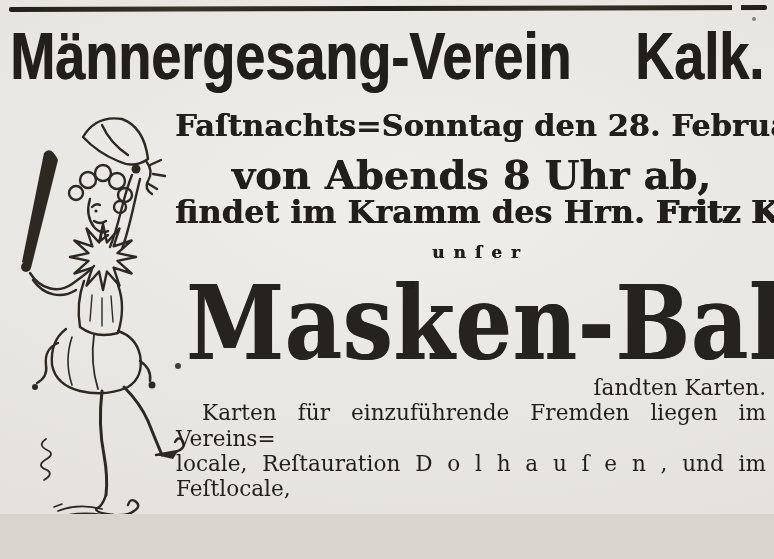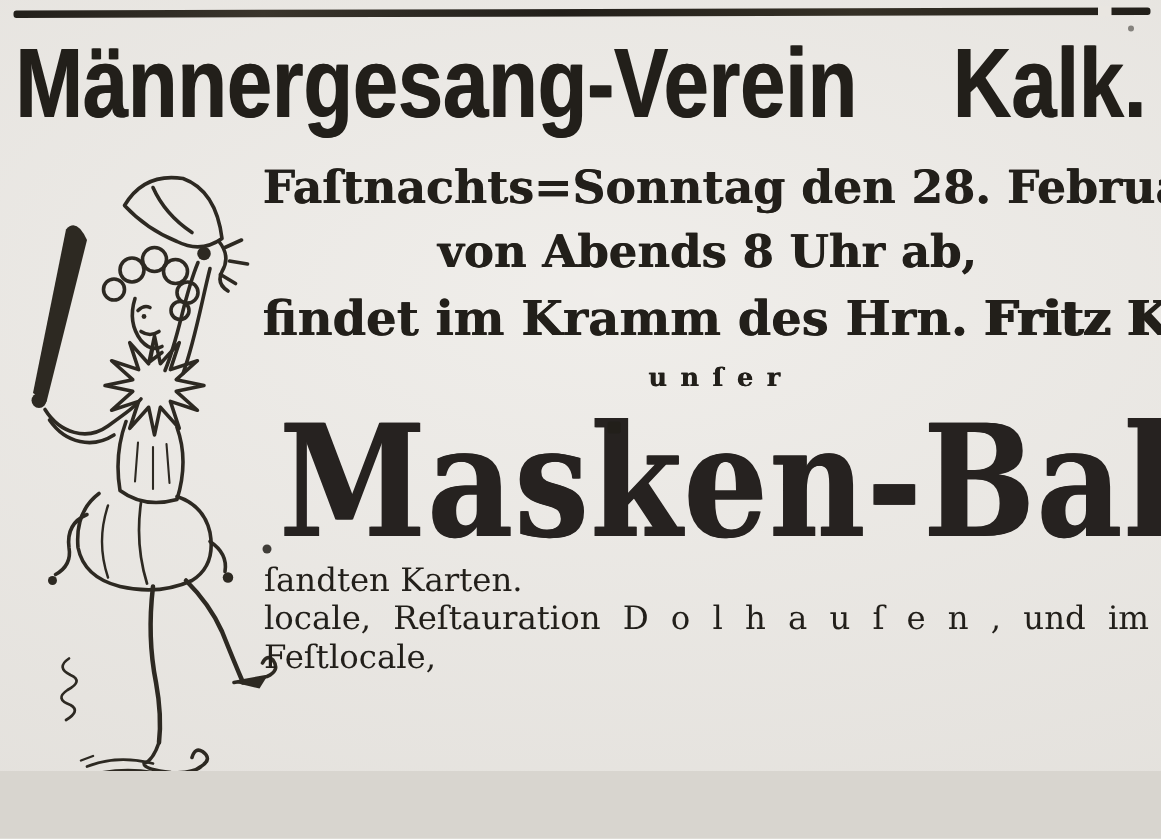--- a/index.html
+++ b/index.html
@@ -31,37 +31,37 @@
     white-space:nowrap;
   }
 
   
   .frak {
     position:absolute; left:175px; width:593px; text-align:center;
     font-weight:bold; white-space:nowrap;
     text-shadow:0.4px 0 0 currentColor;
   }
   .date-line  { top:107px; font-size:30.5px; }
-  .time-line  { top:151px; font-size:30px; }
+  .time-line  { top:151px; font-size:40px; }
   .venue-line { top:193px; font-size:32px; }
   .venue-host { text-shadow:1.1px 0 0 currentColor, -0.6px 0 0 currentColor; }
   .connector  { top:242px; font-size:17px; letter-spacing:9px; padding-left:9px; font-weight:bold; }
 
   
   .event-title {
     position:absolute; left:180px; width:588px; top:261px; text-align:center;
     font-size:90px; font-weight:bold; letter-spacing:1px; white-space:nowrap;
     transform:scale(0.98,1.15); transform-origin:top center;
     text-shadow:0.8px 0 0 currentColor;
     color:#262220;
   }
 
   
   .paragraphs { position:absolute; left:176px; width:590px; top:375px; font-size:21.6px; line-height:25.3px; }
-  .pline { display:block; }
+  .pline { display:block;text-align:right; }
   .pline.just { text-align:justify; text-align-last:justify; }
   .pline.indent { text-indent:26px; }
 
   
   .signature {
     position:absolute; right:26px; top:511px;
     font-size:26px; font-weight:bold; letter-spacing:3px; white-space:nowrap;
     text-shadow:0.9px 0 0 currentColor, 0 0.4px 0 currentColor;
     color:#24201b;
   }
@@ -147,20 +147,21 @@
 
   <div class="frak date-line">Faſtnachts=Sonntag den 28. Februar c.,</div>
   <div class="frak time-line">von Abends 8 Uhr ab,</div>
   <div class="frak venue-line"><span>findet im Kramm des Hrn. </span><span class="venue-host">Fritz Kramm</span></div>
   <div class="frak connector">unſer</div>
 
   <div class="event-title">Masken-Ball</div>
 
   <div class="paragraphs">
     <span class="pline">ſandten Karten.</span>
+    <span class="pline just indent">Karten für einzuführende Fremden liegen im Vereins=</span>
     <span class="pline just">locale, Reſtauration D o l h a u ſ e n , und im Feſtlocale,</span>
 
   </div>
 
   <div class="signature">Der Vorstand.</div>
 
   <div class="blot b1"></div>
   <div class="blot b2"></div>
   <div class="blot b3"></div>
 

